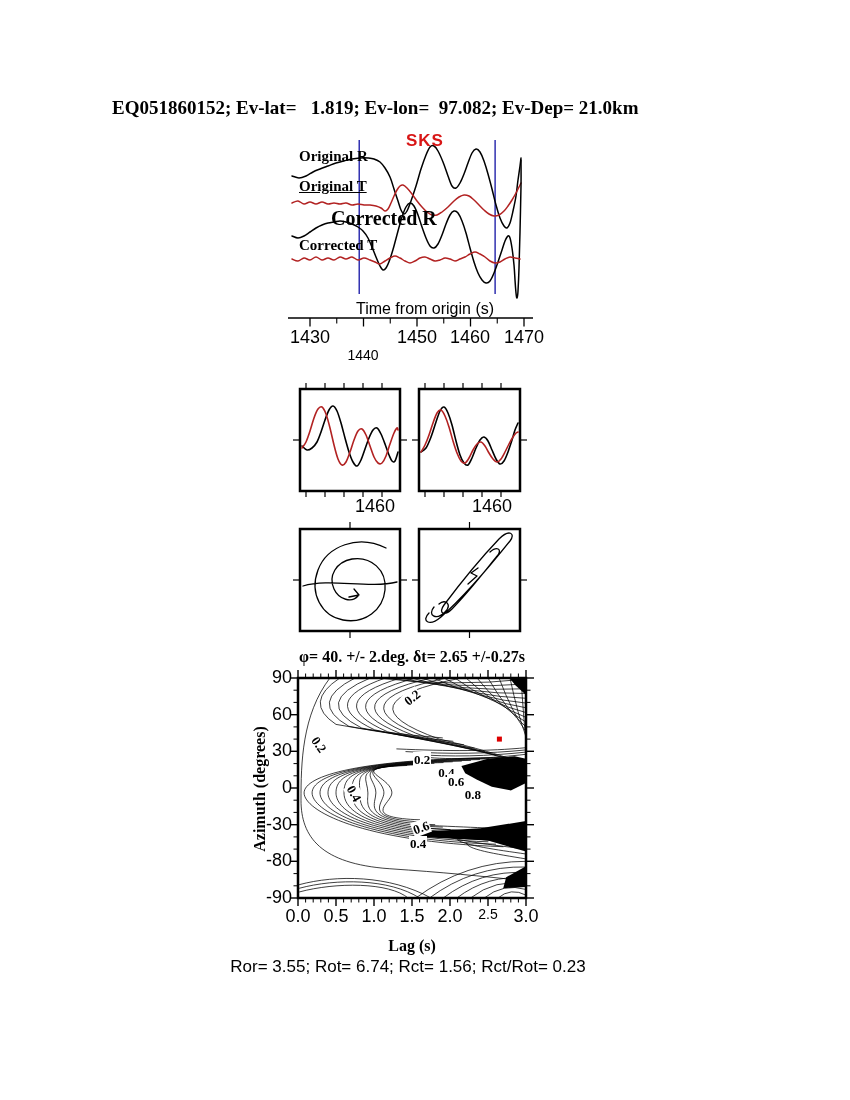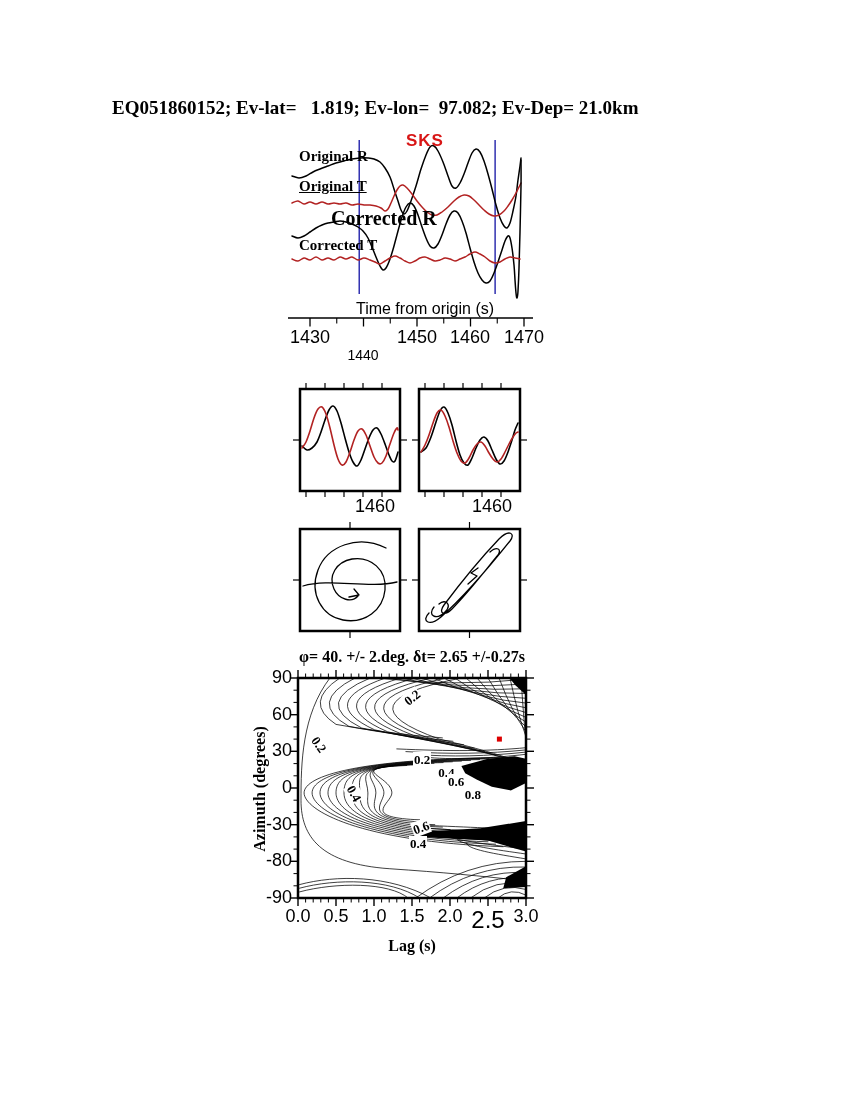--- a/index.html
+++ b/index.html
@@ -272,24 +272,25 @@
   <div class="abs sans rgt" style="left:250px;top:740px;width:42px;font-size:18px;">30</div>
   <div class="abs sans rgt" style="left:250px;top:777px;width:42px;font-size:18px;">0</div>
   <div class="abs sans rgt" style="left:250px;top:814px;width:42px;font-size:18px;">-30</div>
   <div class="abs sans rgt" style="left:250px;top:850px;width:42px;font-size:18px;">-80</div>
   <div class="abs sans rgt" style="left:250px;top:887px;width:42px;font-size:18px;">-90</div>
   <div class="abs sans ctr" style="left:276px;top:906px;width:44px;font-size:18px;">0.0</div>
   <div class="abs sans ctr" style="left:314px;top:906px;width:44px;font-size:18px;">0.5</div>
   <div class="abs sans ctr" style="left:352px;top:906px;width:44px;font-size:18px;">1.0</div>
   <div class="abs sans ctr" style="left:390px;top:906px;width:44px;font-size:18px;">1.5</div>
   <div class="abs sans ctr" style="left:428px;top:906px;width:44px;font-size:18px;">2.0</div>
-  <div class="abs sans ctr" style="left:466px;top:906px;width:44px;font-size:24px;">2.5</div>
+  <div class="abs sans ctr" style="left:466px;top:906px;width:44px;font-size:14px;">2.5</div>
   <div class="abs sans ctr" style="left:504px;top:906px;width:44px;font-size:18px;">3.0</div>
   <div class="abs serifb ctr" style="left:362px;top:937px;width:100px;font-size:16px;">Lag (s)</div>
 
+  <div class="abs sans ctr" style="left:158px;top:957px;width:500px;font-size:17px;">Ror= 3.55; Rot= 6.74; Rct= 1.56; Rct/Rot= 0.23</div>
 <div class="clab" style="left: 403px; top: 689.6px; transform: rotate(-38deg);">0.2</div>
     <div class="clab" style="left: 309.5px; top: 737.2px; transform: rotate(55deg);">0.2</div>
     <div class="clab" style="left: 344.5px; top: 786.1px; transform: rotate(60deg);">0.4</div>
     <div class="clab" style="left: 412.9px; top: 751.9px; transform: rotate(0deg);">0.2</div>
     <div class="clab" style="left: 437.2px; top: 765.3px; transform: rotate(0deg);">0.4</div>
     <div class="clab" style="left: 447.1px; top: 773.9px; transform: rotate(0deg);">0.6</div>
     <div class="clab" style="left: 463.8px; top: 787.3px; transform: rotate(0deg);">0.8</div>
     <div class="clab" style="left: 412.1px; top: 820.3px; transform: rotate(-20deg);">0.6</div>
     <div class="clab" style="left: 409.1px; top: 836.2px; transform: rotate(0deg);">0.4</div>
   </div>

